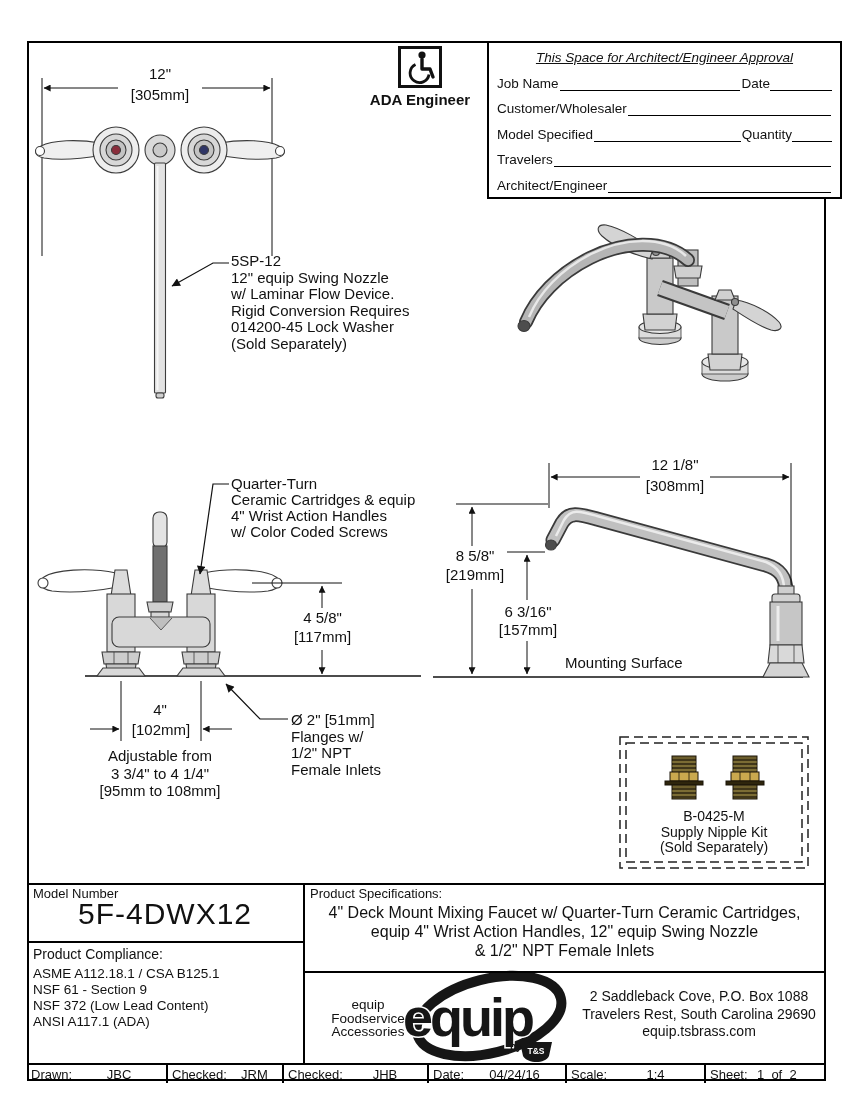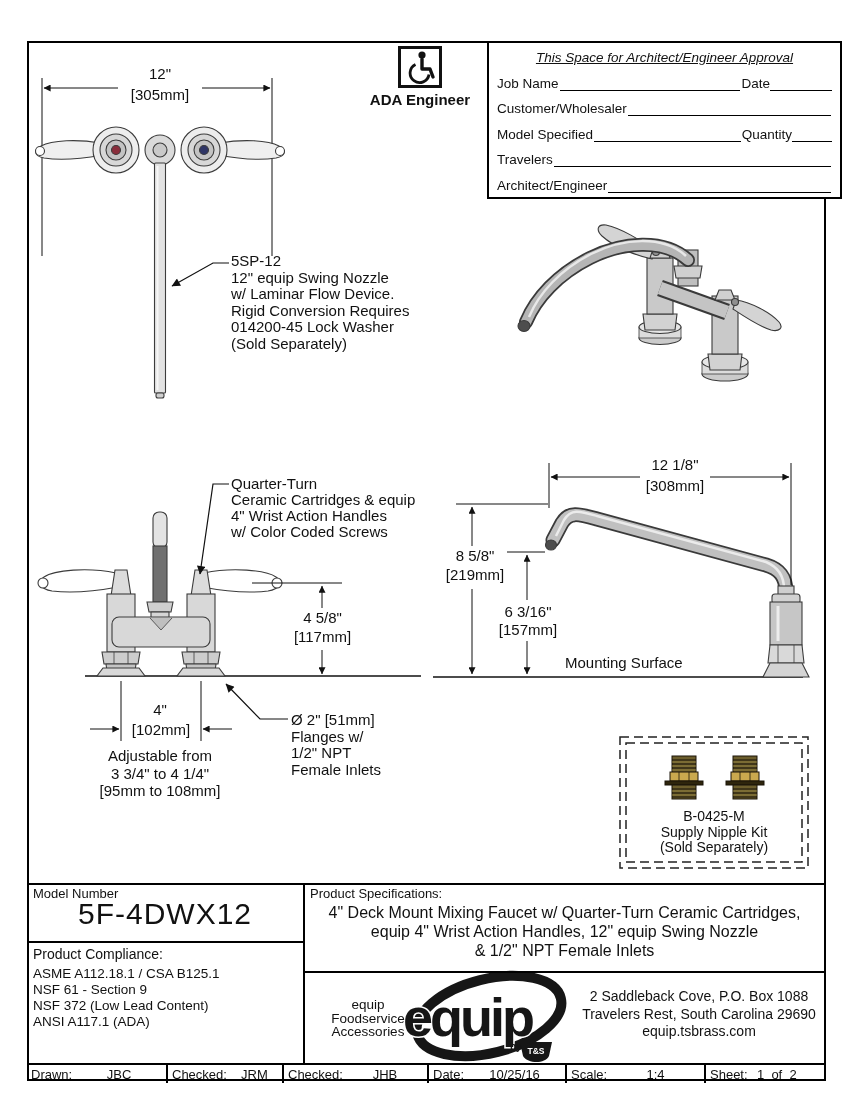--- a/index.html
+++ b/index.html
@@ -329,21 +329,21 @@
     <div class="fcell" style="width:116px;">
         <span>Checked:</span>
         <span class="fv">JRM</span>
       </div>
     <div class="fcell" style="width:145px;">
         <span>Checked:</span>
         <span class="fv">JHB</span>
       </div>
     <div class="fcell" style="width:138px;">
         <span>Date:</span>
-        <span class="fv">10/25/16</span>
+        <span class="fv">04/24/16</span>
       </div>
     <div class="fcell" style="width:139px;">
         <span>Scale:</span>
         <span class="fv">1:4</span>
       </div>
     <div class="fcell" style="width:102px;">
         <span>Sheet:</span>
         <span class="fv">1  of  2</span>
       </div>
   </div>

